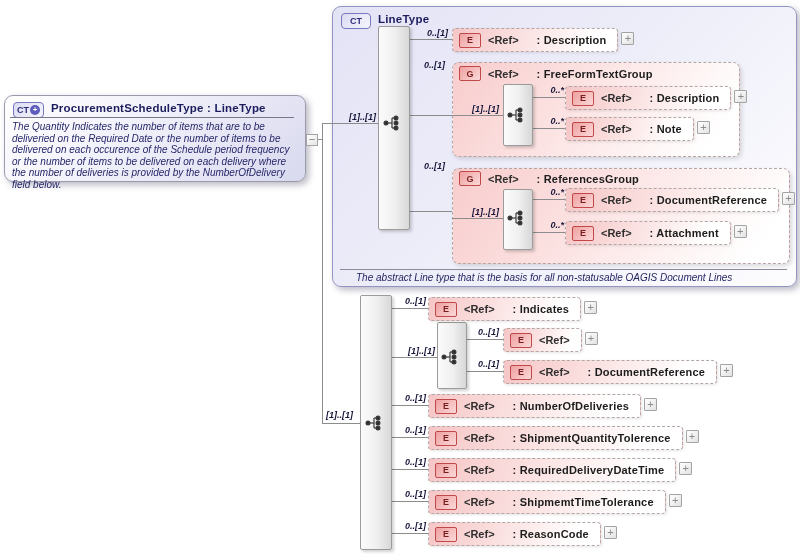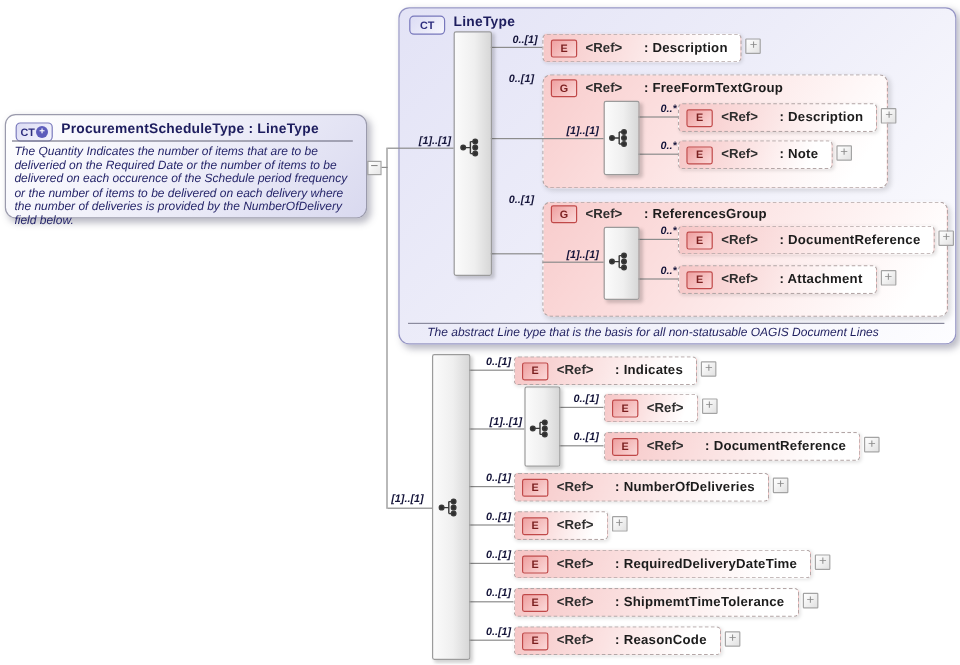--- a/index.html
+++ b/index.html
@@ -304,20 +304,21 @@
       <span class="ref-label">&lt;Ref&gt;</span>
       <span class="ename">: NumberOfDeliveries</span>
     </div>
     <div class="plusbox">+</div>
   </div>
 
   <div class="erow" style="left:428px;top:426px">
     <div class="ebox">
       <span class="badge-e">E</span>
       <span class="ref-label">&lt;Ref&gt;</span>
+      <span class="ename">: ShipmentQuantityTolerence</span>
     </div>
     <div class="plusbox">+</div>
   </div>
 
   <div class="erow" style="left:428px;top:458px">
     <div class="ebox">
       <span class="badge-e">E</span>
       <span class="ref-label">&lt;Ref&gt;</span>
       <span class="ename">: RequiredDeliveryDateTime</span>
     </div>

